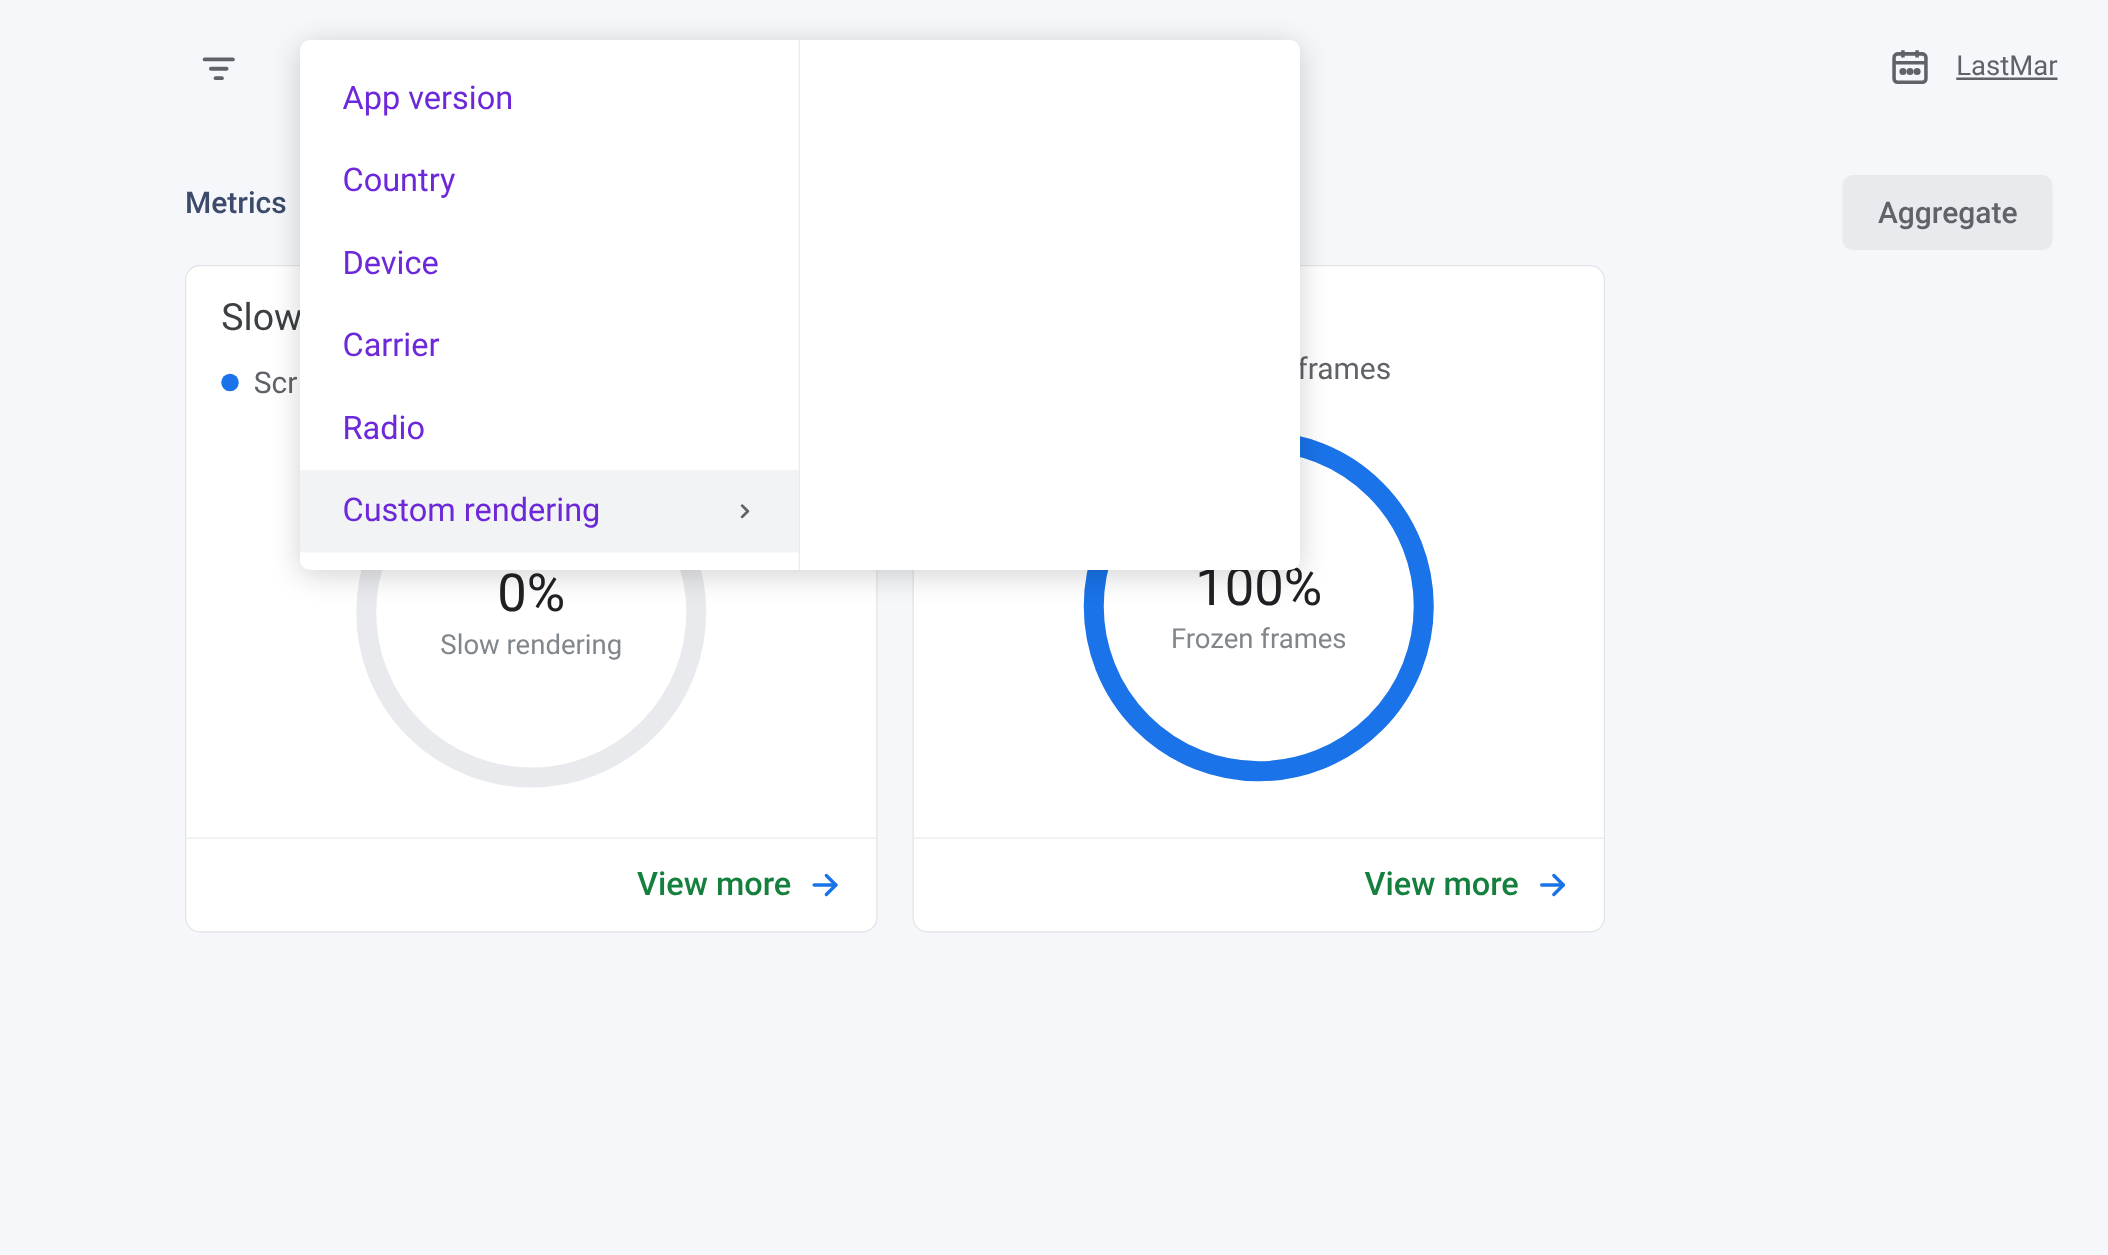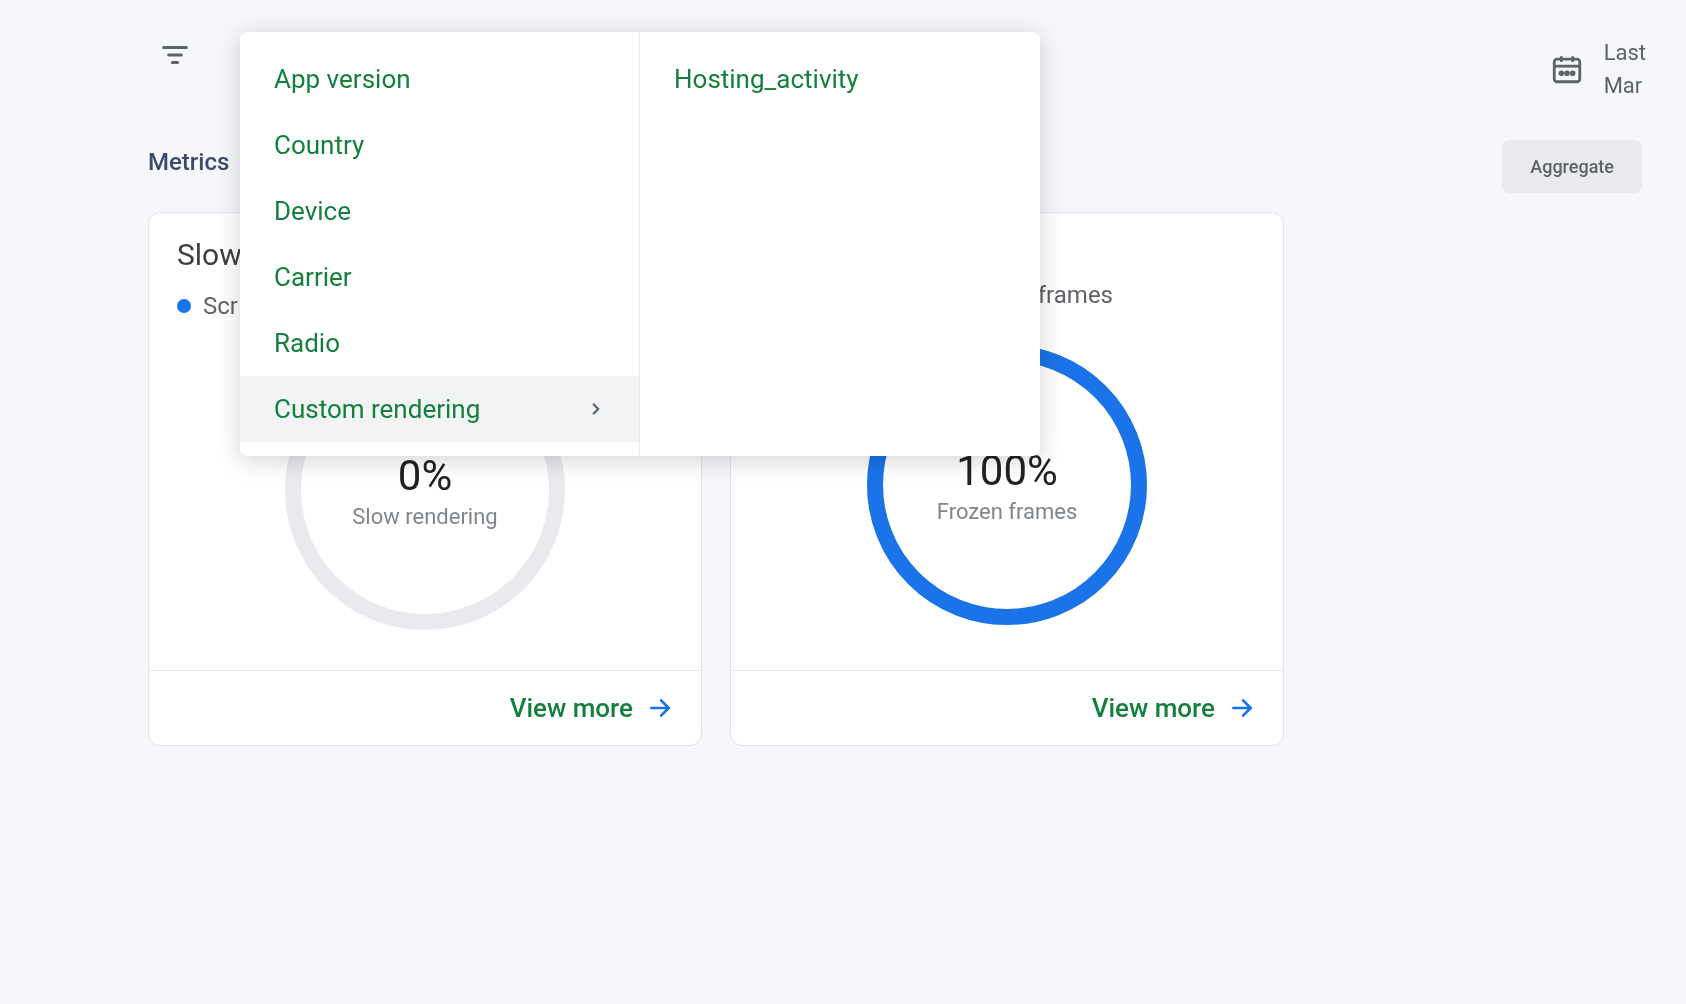--- a/index.html
+++ b/index.html
@@ -36,42 +36,43 @@
     align-items: center;
     gap: 20px;
   }
   .calendar-icon {
     width: 34px;
     height: 34px;
     color: #5f6368;
   }
   .date-text {
     display: flex;
-    flex-direction: column;
+    flex-direction: row;
     font-size: 22px;
     color: #5f6368;
     line-height: 1.5;
+    text-decoration: underline;
   }
 
   
   .metrics-label {
     position: absolute;
     left: 148px;
     top: 148px;
     font-size: 24px;
     color: #3c4a6b;
     font-weight: 500;
   }
   .aggregate-pill {
     position: absolute;
     right: 44px;
     top: 140px;
     background: #e8eaed;
     color: #5f6368;
-    font-size: 18px;
+    font-size: 24px;
     font-weight: 500;
     padding: 16px 28px;
     border-radius: 8px;
     cursor: pointer;
   }
 
   
   .cards-row {
     position: absolute;
     left: 148px;
@@ -201,21 +202,21 @@
   .dropdown-col {
     width: 400px;
     padding: 14px 0;
   }
   .dropdown-col.left {
     border-right: 1px solid #e8eaed;
   }
   .dropdown-item {
     padding: 18px 34px;
     font-size: 26px;
-    color: #15803d;
+    color: #6d28d9;
     cursor: pointer;
     display: flex;
     align-items: center;
     justify-content: space-between;
   }
   .dropdown-item.hovered {
     background: #f1f3f4;
   }
   .chevron-right {
     width: 18px;
@@ -332,17 +333,14 @@
       <span>Radio</span>
     </div>
     <div class="dropdown-item hovered">
       <span>Custom rendering</span>
       <svg class="chevron-right" viewBox="0 0 24 24" fill="none" stroke="currentColor" stroke-width="3" stroke-linecap="round" stroke-linejoin="round">
         <polyline points="9 6 15 12 9 18"></polyline>
       </svg>
     </div>
   </div>
   <div class="dropdown-col">
-    <div class="dropdown-item">
-      <span>Hosting_activity</span>
-    </div>
   </div>
 </div>
 
 </body></html>

